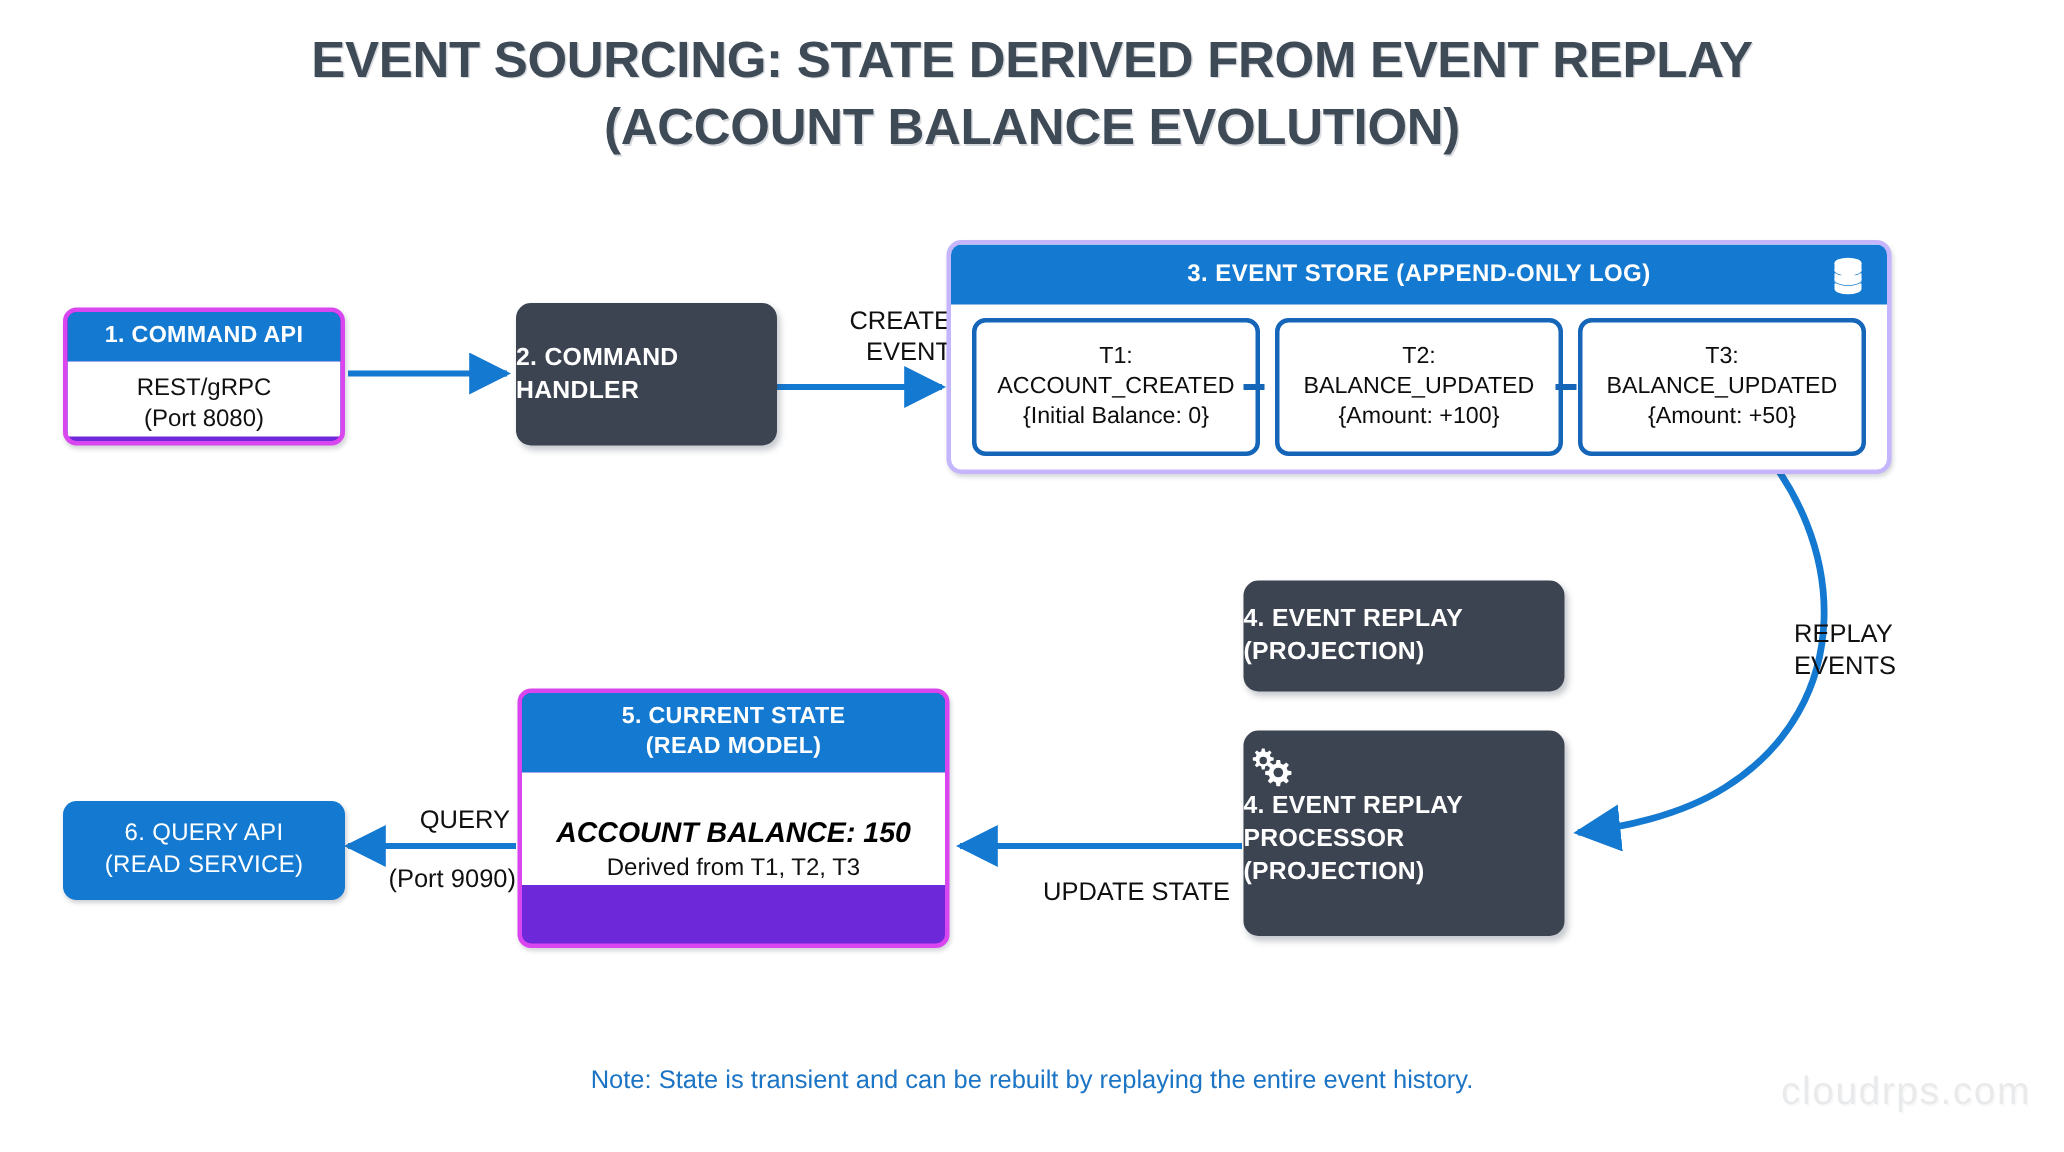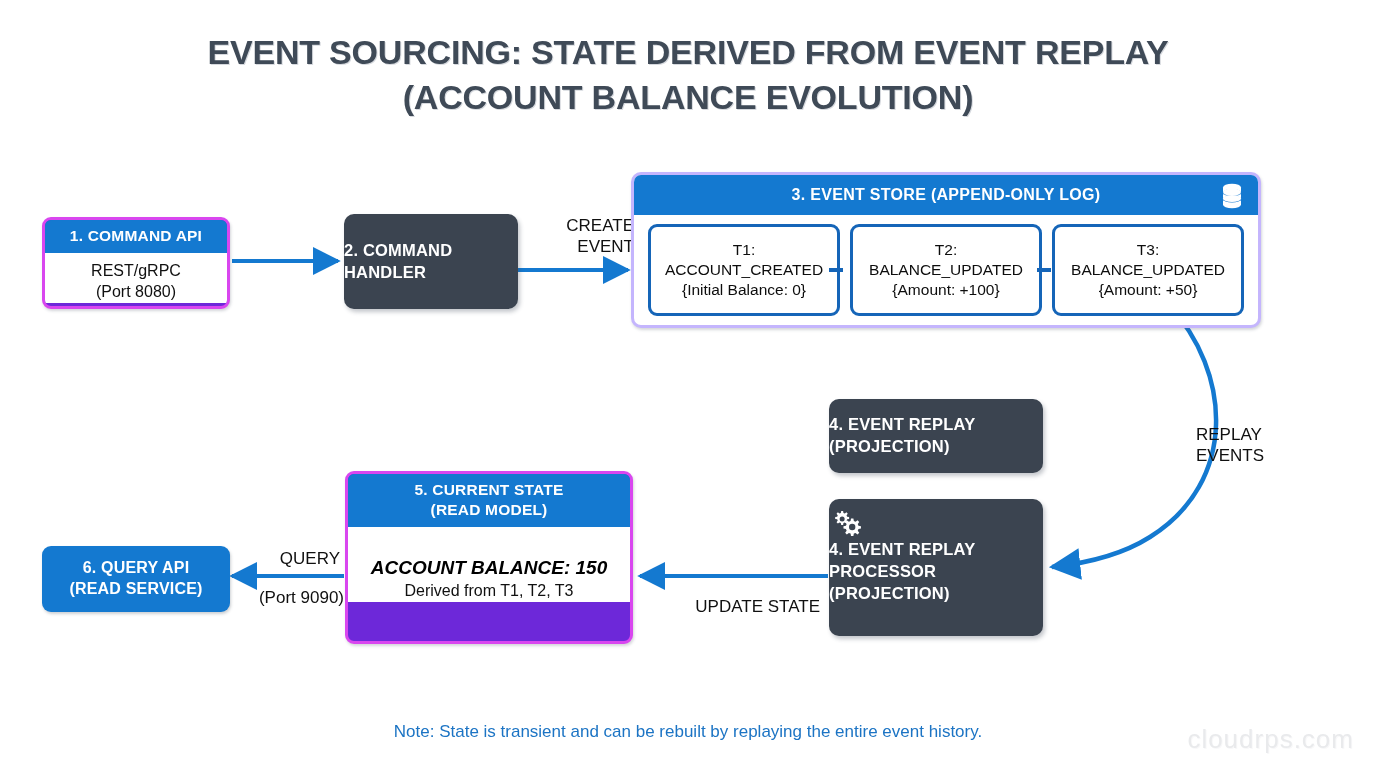--- a/index.html
+++ b/index.html
@@ -10,21 +10,21 @@
   body {
     width: 1376px;
     height: 768px;
     position: relative;
     overflow: hidden;
     font-family: "Liberation Sans", sans-serif;
     color: #111111;
   }
   #canvas {
     position: absolute;
-    left: 0; top: 12px;
+    left: 0; top: 0;
     width: 1376px;
     height: 564px;
   }
   .abs { position: absolute; box-sizing: border-box; }
 
   
   #title {
     left: 0; top: 18px;
     width: 1376px;
     text-align: center;
@@ -60,21 +60,21 @@
     color: #101010;
     text-align: center;
     font-size: 16px;
     line-height: 1.35;
   }
 
   .blue-solid {
     border-radius: 9px;
     background: #1479d0;
     color: #fff;
-    font-weight: bold;
+    font-weight: normal;
     font-size: 16px;
     text-align: center;
     display: flex;
     align-items: center;
     justify-content: center;
     line-height: 1.3;
     box-shadow: 1px 2px 3px rgba(60,70,85,0.25);
     letter-spacing: 0.2px;
   }
 

